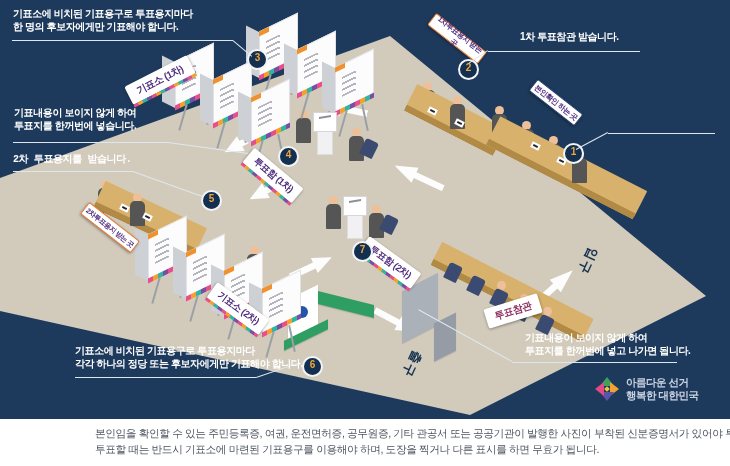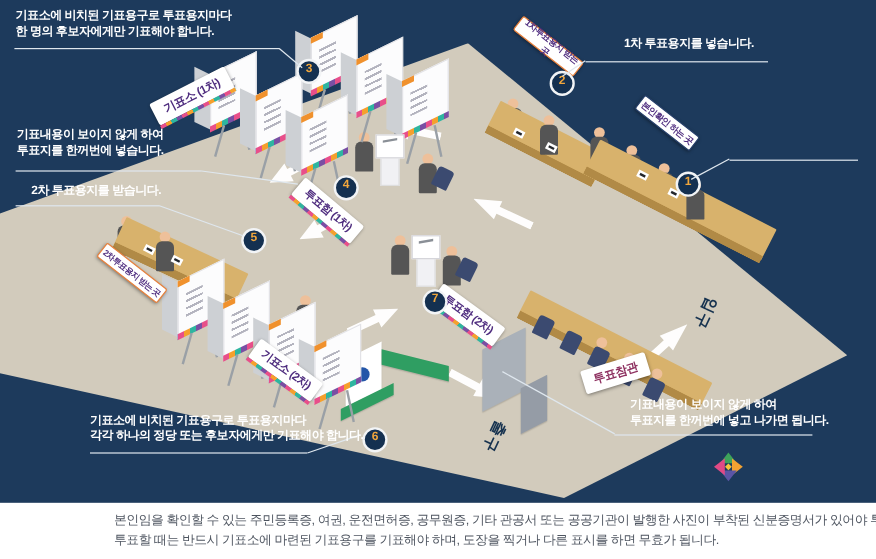--- a/index.html
+++ b/index.html
@@ -70,24 +70,24 @@
 </head>
 <body>
 
 <div id="stage">
   <div id="floor"></div>
 
   <div class="callout" style="left:13px;top:8px;">기표소에 비치된 기표용구로 투표용지마다
 한 명의 후보자에게만 기표해야 합니다.</div>
   <div class="callout" style="left:14px;top:107px;">기표내용이 보이지 않게 하여
 투표지를 한꺼번에 넣습니다.</div>
-  <div class="callout" style="left:26px;top:154px;">2차 투표용지를 받습니다.</div>
+  <div class="callout" style="left:13px;top:154px;font-family:Liberation Mono, monospace;">2차 투표용지를 받습니다.</div>
   <div class="callout" style="left:75px;top:345px;">기표소에 비치된 기표용구로 투표용지마다
 각각 하나의 정당 또는 후보자에게만 기표해야 합니다.</div>
-  <div class="callout" style="left:520px;top:31px;">1차 투표용지를 넣습니다.</div>
+  <div class="callout" style="left:520px;top:31px;">1차 투표참관 받습니다.</div>
   <div class="callout" style="left:525px;top:332px;">기표내용이 보이지 않게 하여
 투표지를 한꺼번에 넣고 나가면 됩니다.</div>
 
   <div class="rule" style="left:12px;top:40px;width:221px;"></div>
   <div class="leader" style="left:233px;top:40px;width:25px;transform:rotate(40deg);"></div>
   <div class="rule" style="left:13px;top:142px;width:155px;"></div>
   <div class="leader" style="left:168px;top:142px;width:81px;transform:rotate(7.8deg);"></div>
   <div class="rule" style="left:13px;top:171px;width:120px;"></div>
   <div class="leader" style="left:133px;top:171px;width:74px;transform:rotate(19.7deg);"></div>
   <div class="rule" style="left:75px;top:377px;width:181px;"></div>
@@ -120,25 +120,29 @@
   <div class="flabel" style="left:398px;top:355px;transform:rotate(115deg);">출구</div>
 
   <div id="logo">
     <svg width="26" height="26" viewBox="0 0 26 26">
       <polygon points="13,1 20,10 6,10" fill="#3da35a"></polygon>
       <polygon points="25,13 16,6 16,20" fill="#f2a232"></polygon>
       <polygon points="13,25 20,16 6,16" fill="#5b55a6"></polygon>
       <polygon points="1,13 10,6 10,20" fill="#e04a86"></polygon>
       <rect x="11" y="11" width="4" height="4" fill="#f5c53d" transform="rotate(45 13 13)"></rect>
     </svg>
+    <div class="ltxt">
+      <div>아름다운 선거</div>
+      <div>행복한 대한민국</div>
+    </div>
   </div>
 
   <div id="footer">
     <div class="fline" style="top:8px;">본인임을 확인할 수 있는 주민등록증, 여권, 운전면허증, 공무원증, 기타 관공서 또는 공공기관이 발행한 사진이 부착된 신분증명서가 있어야 투표할 수 있습니다.</div>
-    <div class="fline" style="top:24px;">투표할 때는 반드시 기표소에 마련된 기표용구를 기표해야 하며, 도장을 찍거나 다른 표시를 하면 무효가 됩니다.</div>
+    <div class="fline" style="top:24px;">투표할 때는 반드시 기표소에 마련된 기표용구를 이용해야 하며, 도장을 찍거나 다른 표시를 하면 무효가 됩니다.</div>
   </div>
 <div class="booth" style="left: 246px; top: 22px; z-index: 102;">
       <div class="b-side"></div>
       <div class="b-front">
         <div class="b-marks"></div>
       </div>
       <div class="b-leg b-l1"></div>
       <div class="b-leg b-l2"></div>
     </div>
     <div class="booth" style="left: 284px; top: 40px; z-index: 120;">

